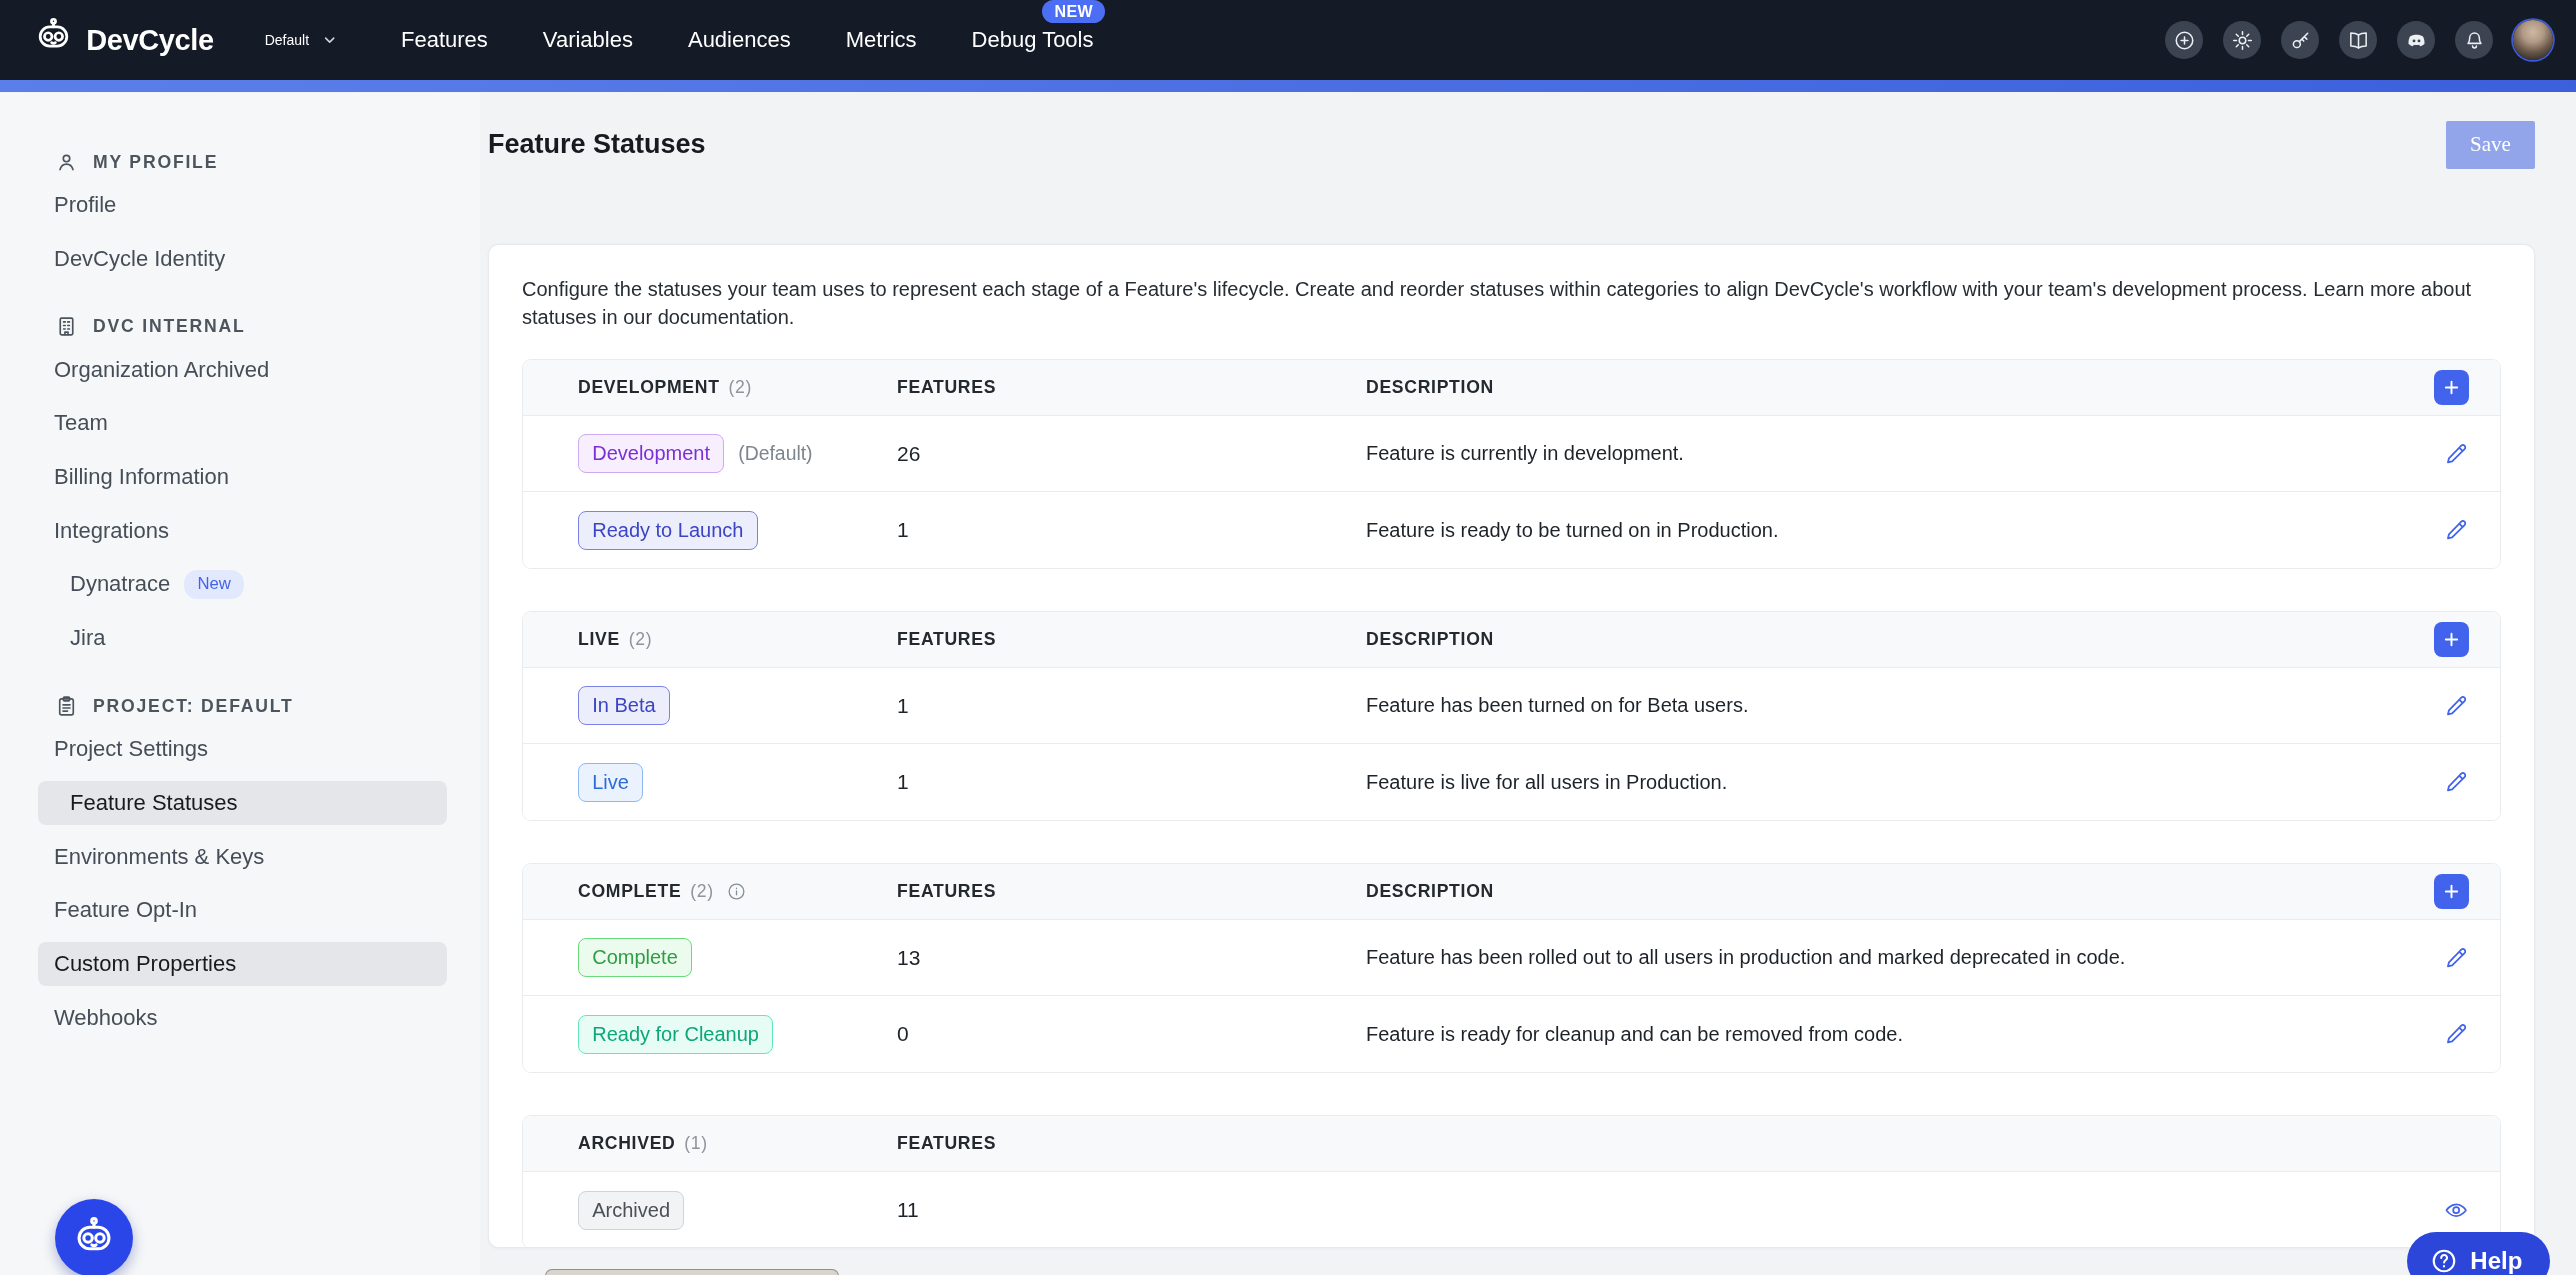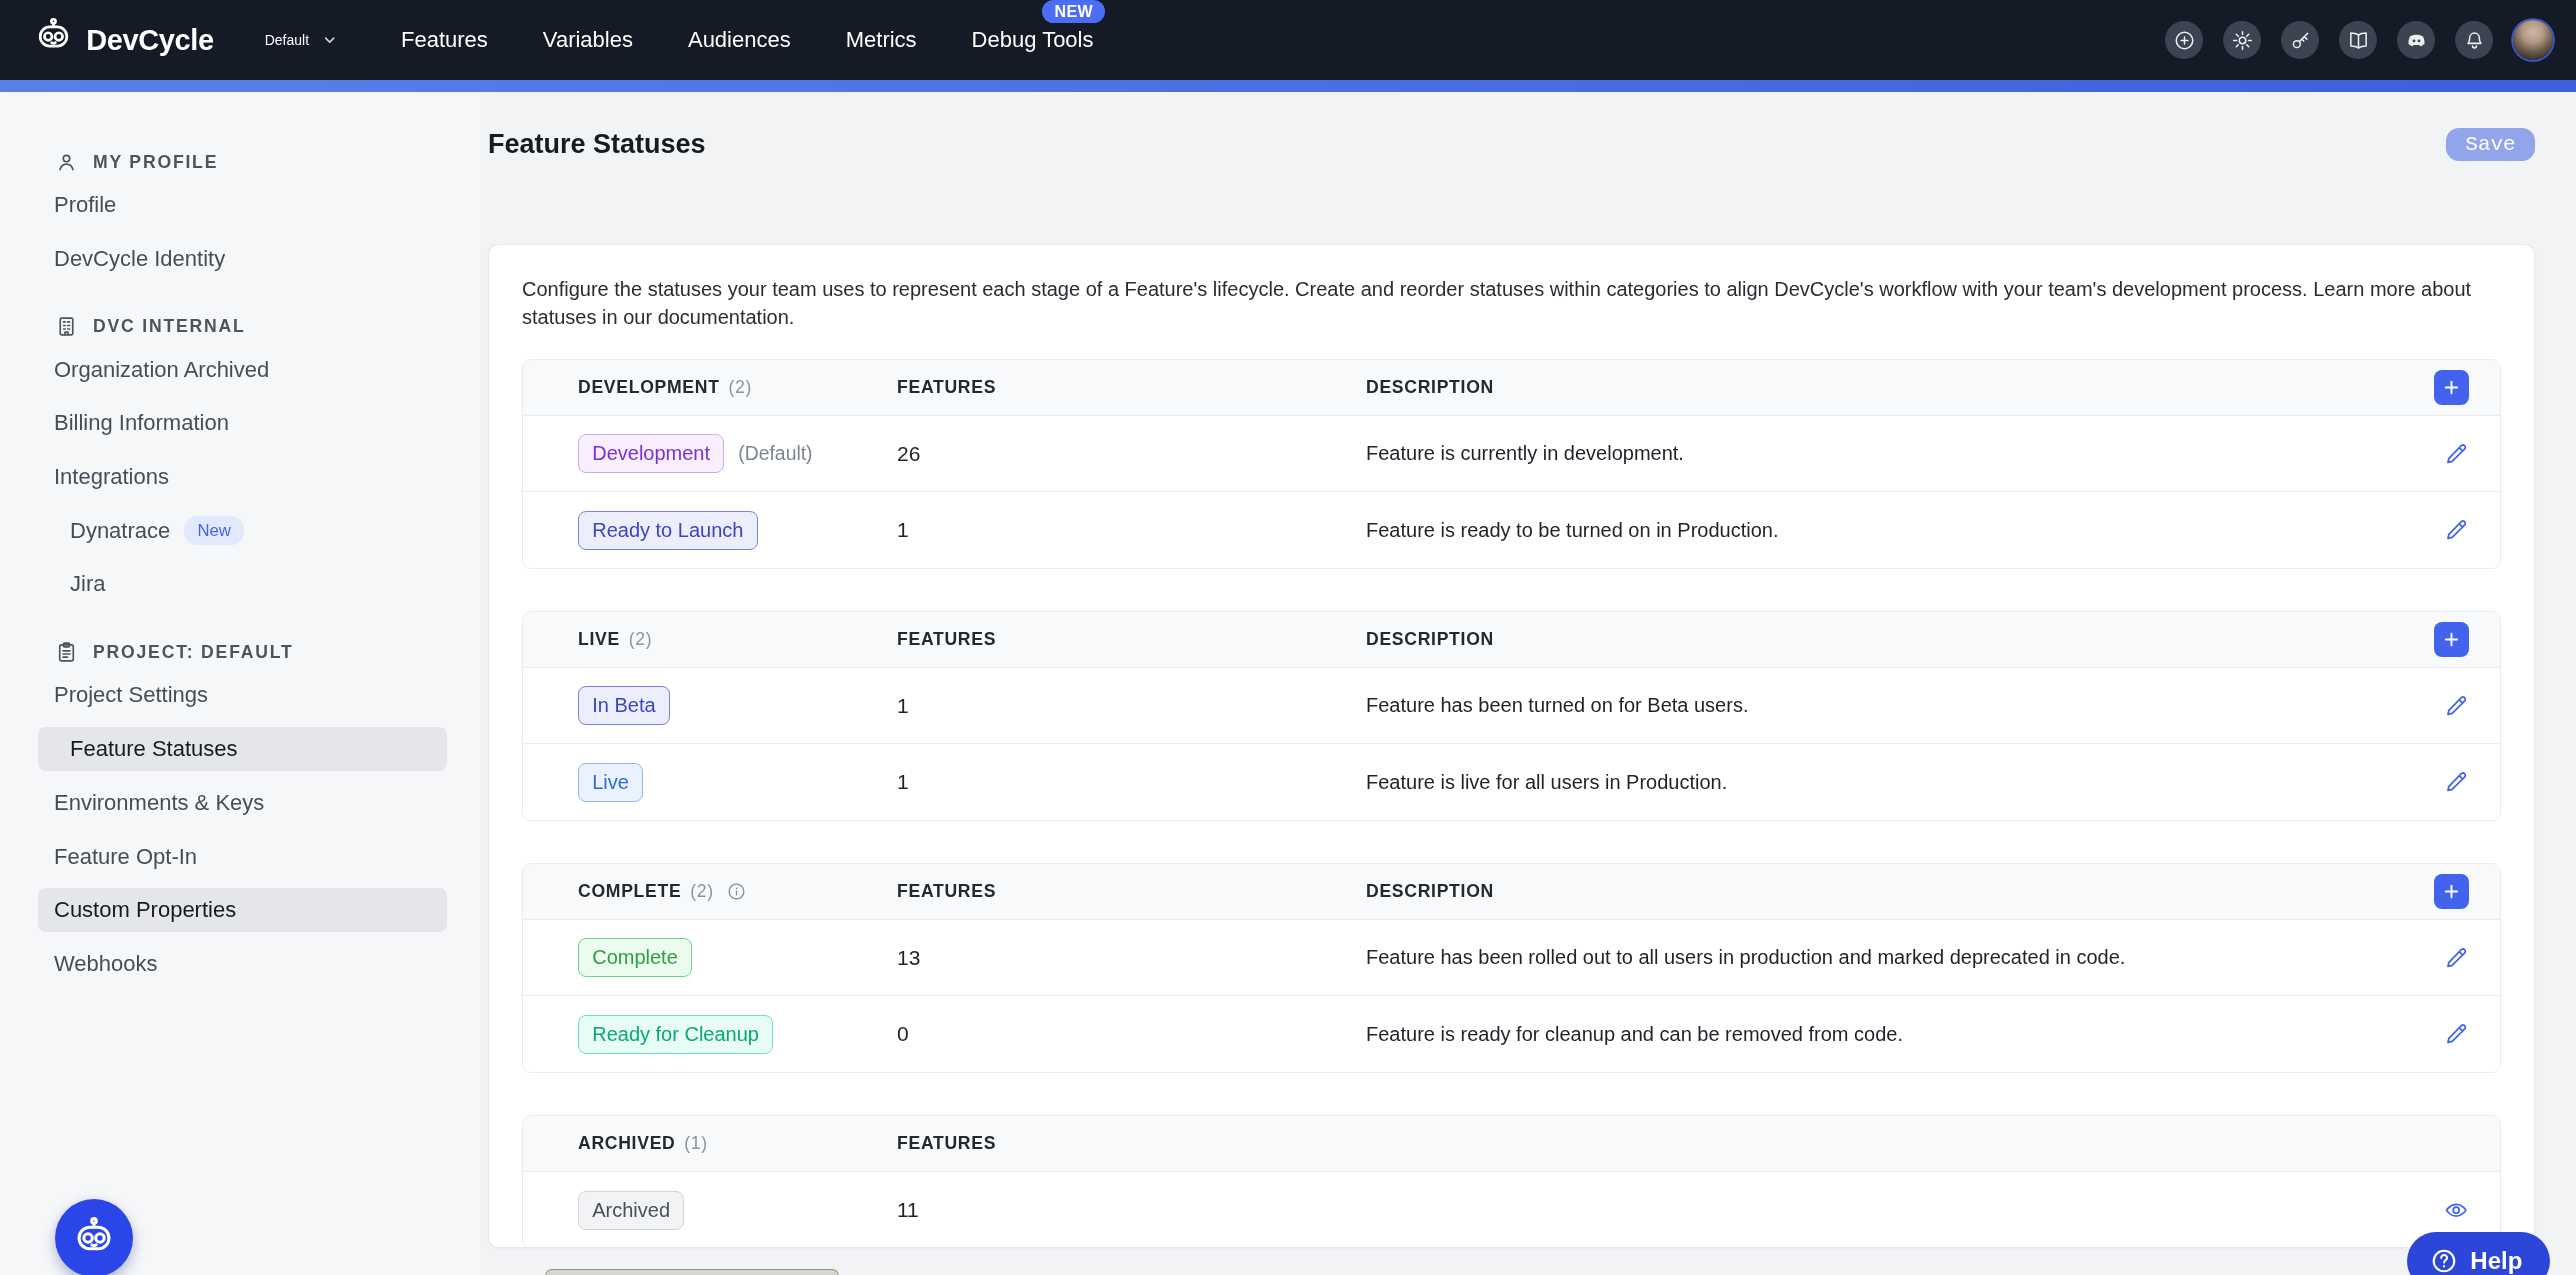--- a/index.html
+++ b/index.html
@@ -29,21 +29,21 @@
   .side-header .shicon { display:flex; color:#4c555e; }
   .side-item { display:flex; align-items:center; height:44px; margin:0 33px 9.7px 38px; padding-left:16px; border-radius:8px; font-size:22px; color:#454e58; cursor:pointer; }
   .side-item.indent { padding-left:32px; }
   .side-item.active, .side-item.highlight { background:#e4e6e9; color:#171b20; font-weight:500; }
   .side-badge { margin-left:14px; background:#e3e9fd; color:#4263eb; font-size:16.7px; font-weight:500; padding:4.4px 13.2px; border-radius:13.2px; }
 
   
   .main { position:absolute; top:93px; left:480px; right:0; bottom:0; overflow:hidden; }
   .page-head { display:flex; align-items:center; justify-content:space-between; margin:26.4px 41px 0 8px; height:51px; }
   .page-title { font-size:27px; font-weight:700; color:#171b20; }
-  .save-btn { width:89px; height:33px; border:none; border-radius:13px; background:#93a5ea; color:#fff; font-size:21px; font-weight:500; font-family:Liberation Mono, monospace; cursor:default; }
+  .save-btn { width:89px; height:48px; border:none; border-radius:2px; background:#93a5ea; color:#fff; font-size:21px; font-weight:500; font-family:Liberation Serif, serif; cursor:default; }
   .card { margin:74px 41px 0 8px; height:1004px; background:#fff; border:0.9px solid #e7e9ec; border-radius:10.6px; padding:30px 33px; overflow:hidden; box-shadow:0 0.9px 2.6px rgba(20,25,40,.04); }
   .desc { font-size:20px; line-height:28px; color:#272d34; margin-bottom:28px; }
 
   .stable { border:0.9px solid #e9ecef; border-radius:8.8px; overflow:hidden; margin-bottom:42px; background:#fff; }
   .thead { display:grid; grid-template-columns:319px 469px 1fr 53px; align-items:center; height:56px; background:#f8f9fa; border-bottom:0.9px solid #e9ecef; padding:0 31px 0 55px; }
   .th { font-size:17.6px; font-weight:700; color:#23292f; letter-spacing:0.7px; }
   .th-cat { display:flex; align-items:center; gap:8.8px; }
   .th-count { color:#8d949c; font-weight:500; }
   .info-ic { color:#868e96; display:flex; margin-left:3.5px; cursor:pointer; }
   .add-btn { width:35px; height:35px; border-radius:8px; background:#4263eb; color:#fff; display:flex; align-items:center; justify-content:center; cursor:pointer; justify-self:end; }
@@ -164,20 +164,23 @@
                 <rect x="6" y="4" width="12" height="16" rx="1.2"></rect>
                 <path d="M9.2 7.6h1.6M13.2 7.6h1.6M9.2 11h1.6M13.2 11h1.6M9.2 14.4h1.6M13.2 14.4h1.6M10.5 20v-2.6h3V20"></path>
               </svg>
             </span>
             <span>DVC INTERNAL</span>
           </div>
           <div class="side-item">
             <span>Organization Archived</span>
           </div>
           <div class="side-item">
+            <span>Team</span>
+          </div>
+          <div class="side-item">
             <span>Billing Information</span>
           </div>
           <div class="side-item">
             <span>Integrations</span>
           </div>
           <div class="side-item indent">
             <span>Dynatrace</span>
             <span class="side-badge">New</span>
           </div>
           <div class="side-item indent">

